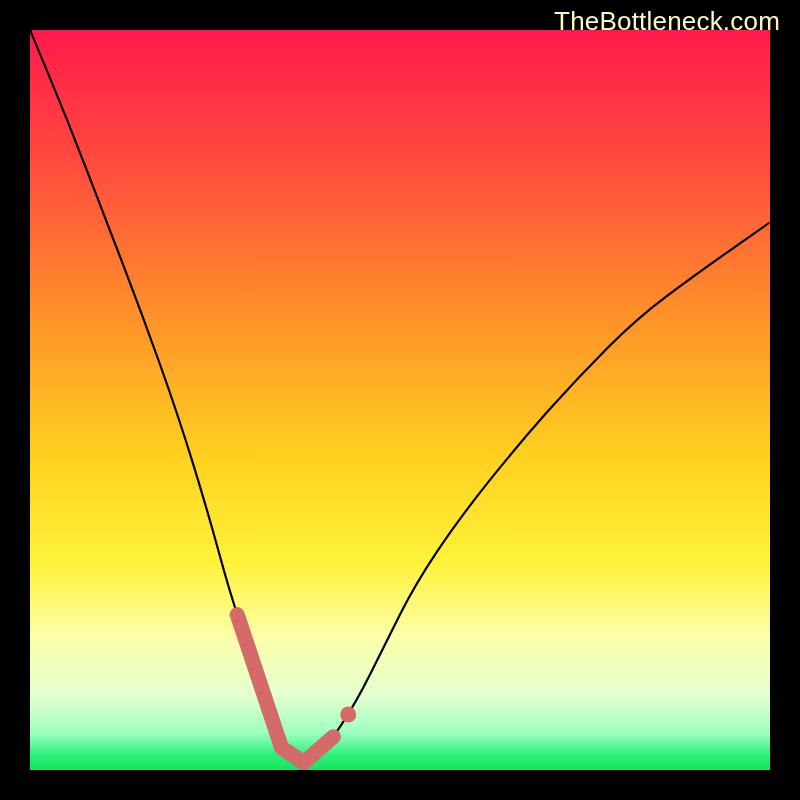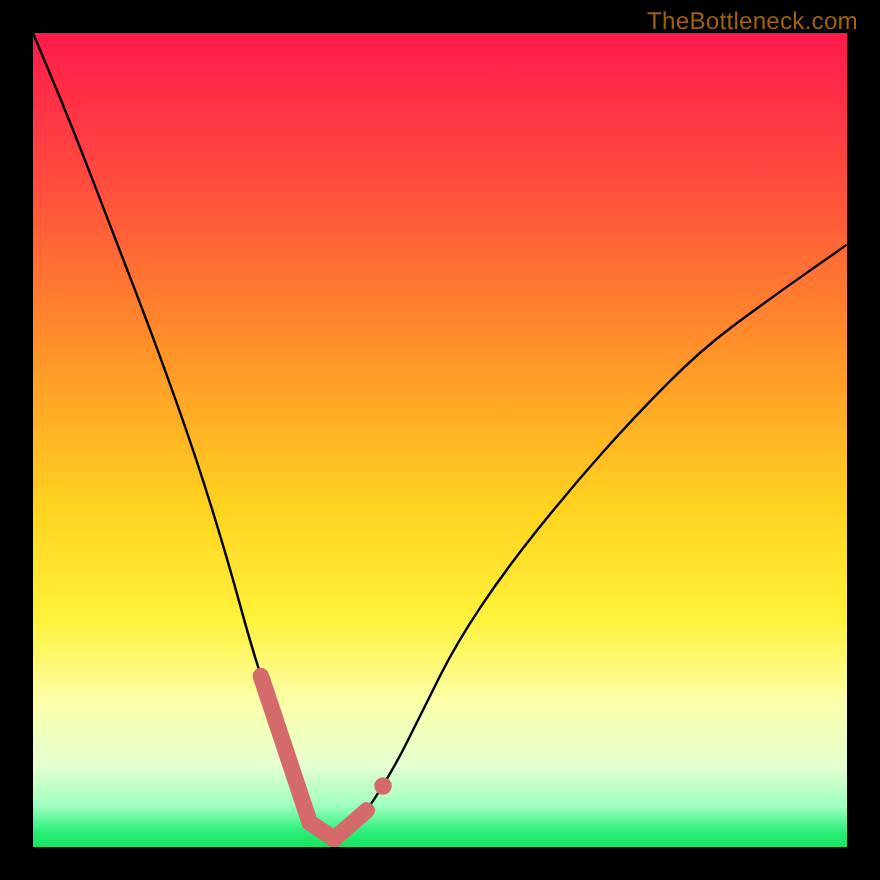--- a/index.html
+++ b/index.html
@@ -27,22 +27,22 @@
     overflow: hidden;
   }
   .gradient {
     position: absolute;
     inset: 0;
   }
   .watermark {
     position: absolute;
     top: 6px;
     right: 20px;
-    color: #a16207;
-    font-size: 22px;
+    color: #fef9c3;
+    font-size: 26px;
     font-weight: 400;
     letter-spacing: 0.2px;
   }
   svg.curve {
     position: absolute;
     inset: 0;
     width: 100%;
     height: 100%;
   }
 </style>

